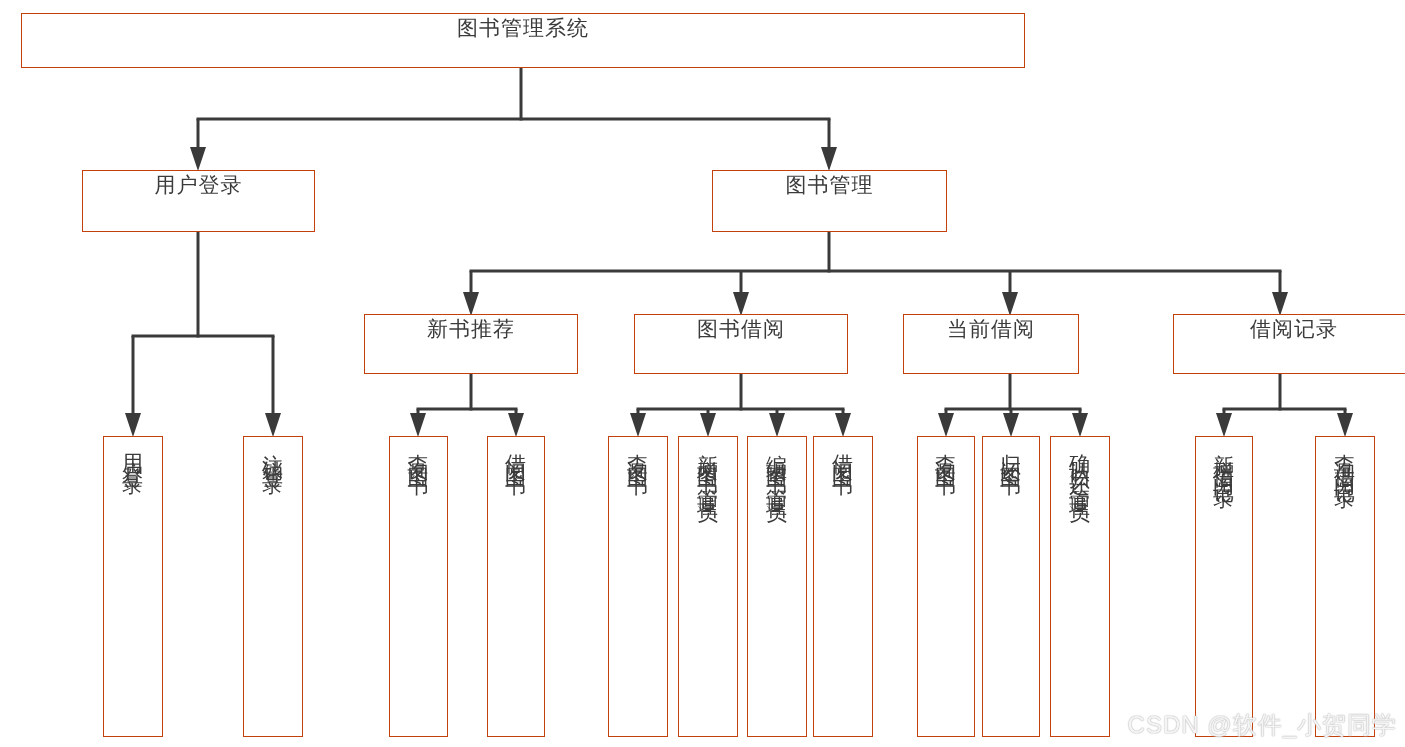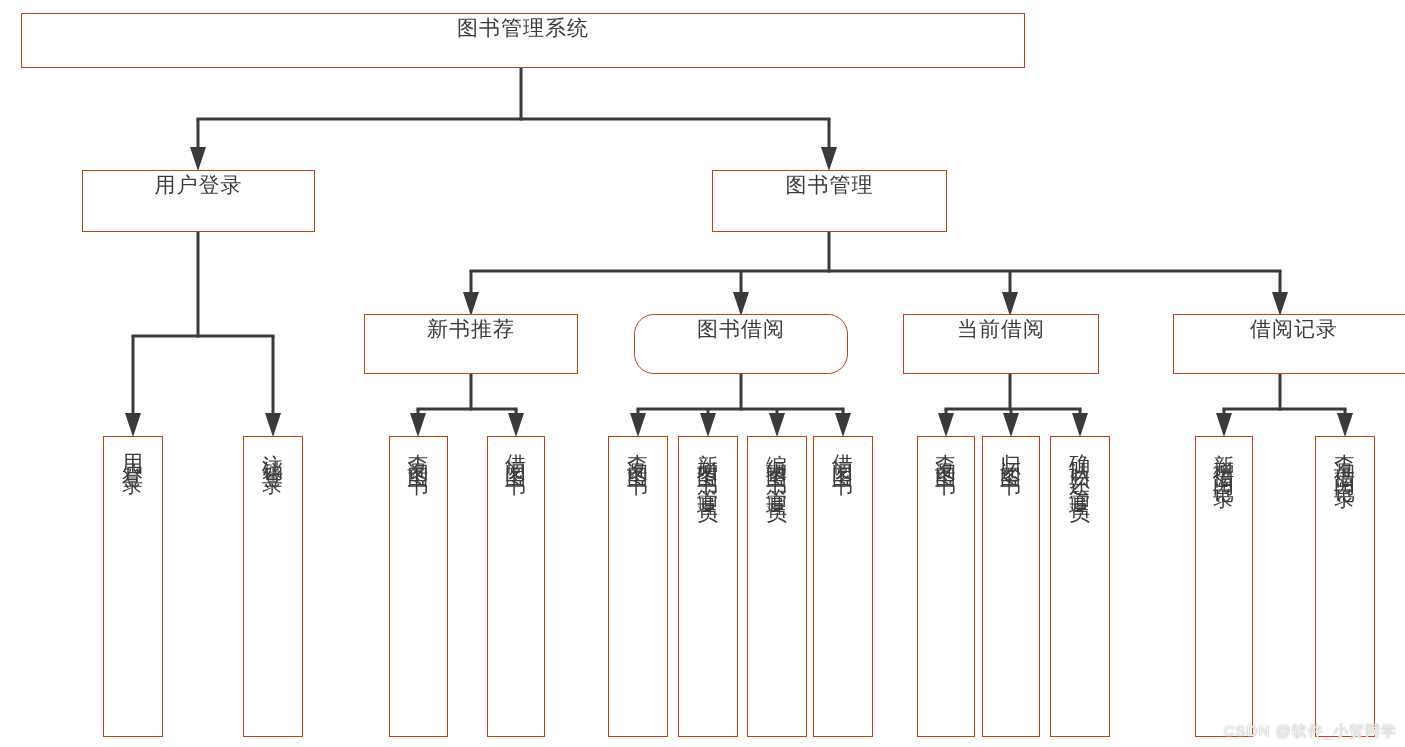--- a/index.html
+++ b/index.html
@@ -43,22 +43,22 @@
     line-height: 1.0;
     color: #3b3b3b;
   }
   
   .n-root   { left: 21px;   top: 13px;  width: 1004px; height: 55px; }
   
   .n-l2a    { left: 82px;   top: 170px; width: 233px;  height: 62px; }
   .n-l2b    { left: 712px;  top: 170px; width: 235px;  height: 62px; }
   
   .n-l3a    { left: 364px;  top: 314px; width: 214px;  height: 60px; }
-  .n-l3b    { left: 634px;  top: 314px; width: 214px;  height: 60px; border-radius: 20px; }
-  .n-l3c    { left: 903px;  top: 314px; width: 196px;  height: 60px; }
+  .n-l3b    { left: 634px;  top: 314px; width: 214px;  height: 60px; }
+  .n-l3c    { left: 903px;  top: 314px; width: 176px;  height: 60px; }
   .n-l3d    { left: 1173px; top: 314px; width: 242px;  height: 60px; }
   
   .leaf     { top: 436px; height: 301px; }
   .n-f1  { left: 103px;  width: 60px; }
   .n-f2  { left: 243px;  width: 60px; }
   .n-f3  { left: 389px;  width: 59px; }
   .n-f4  { left: 487px;  width: 58px; }
   .n-f5  { left: 608px;  width: 60px; }
   .n-f6  { left: 678px;  width: 60px; }
   .n-f7  { left: 747px;  width: 60px; }
@@ -66,21 +66,21 @@
   .n-f9  { left: 917px;  width: 58px; }
   .n-f10 { left: 982px;  width: 58px; }
   .n-f11 { left: 1050px; width: 60px; }
   .n-f12 { left: 1195px; width: 58px; }
   .n-f13 { left: 1315px; width: 60px; }
 
   #watermark {
     position: absolute;
     right: 8px;
     bottom: 6px;
-    font-size: 15px;
+    font-size: 24px;
     color: rgba(255,255,255,0.85);
     text-shadow: 0 0 1px #bdbdbd, 0 0 1px #bdbdbd, 0 0 2px #c9c9c9;
     letter-spacing: 1px;
     z-index: 5;
     white-space: nowrap;
   }
 </style>
 </head>
 <body>
 

